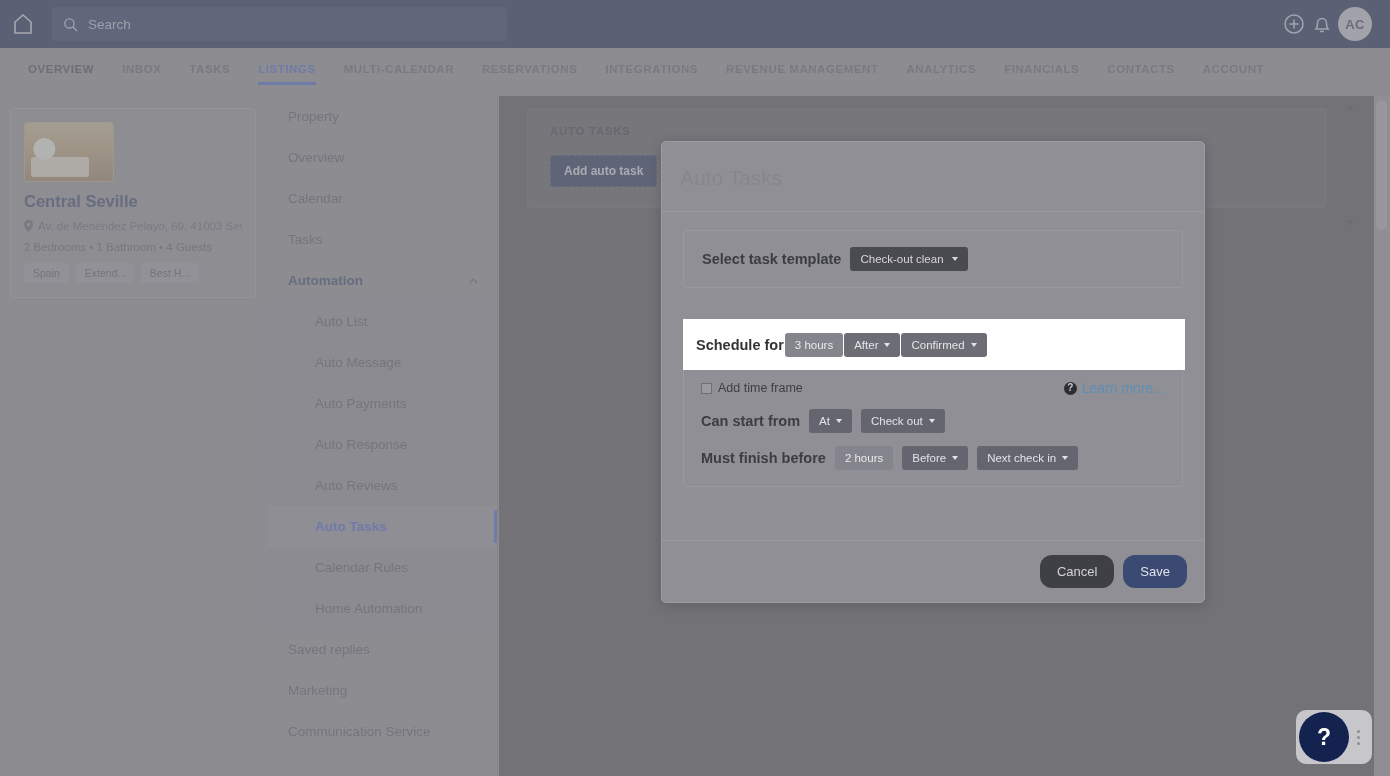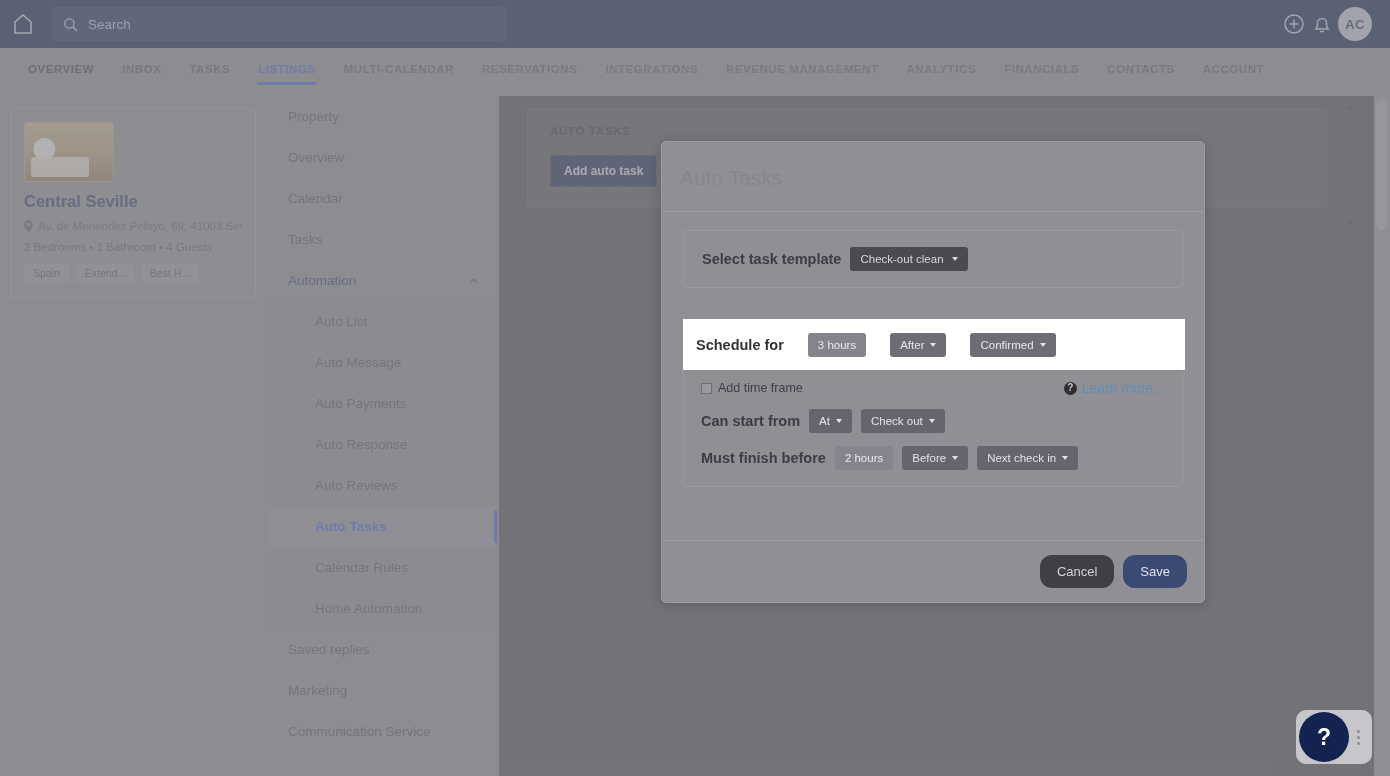--- a/index.html
+++ b/index.html
@@ -138,21 +138,21 @@
     position: absolute; left: 268px; top: 0;
     width: 230px; height: 680px;
     background: #8b8b90;
     border-right: 1px solid #7d7d84;
   }
   .menu-item {
     height: 41px; display: flex; align-items: center;
     padding-left: 20px; font-size: 13.5px; color: #4e4e57;
     cursor: pointer; position: relative;
   }
-  .menu-item.bold { color: #2b3a66; font-weight: normal; }
+  .menu-item.bold { color: #2b3a66; font-weight: bold; }
   .menu-item.sub { padding-left: 47px; background: #898990; }
   .menu-item.selected { color: #3f5fd0; font-weight: bold; background: #90909a; }
   .menu-item.selected::after {
     content:""; position:absolute; right:0; top:4px; bottom:4px;
     width: 3px; background: #3f5fd0;
   }
   .chev {
     position: absolute; right: 18px; top: 50%;
     transform: translateY(-50%);
     width: 11px; height: 11px;
@@ -255,21 +255,21 @@
     display: inline-block;
   }
 
   
   .highlight-row {
     position: absolute; left: 21px; top: 177px;
     width: 502px; height: 51px;
     background: #ffffff;
     display: flex; align-items: center;
     padding-left: 13px;
-    gap: 24px;
+    gap: 1px;
     z-index: 70;
   }
   .highlight-row .field-label { color: #333; }
 
   .timeframe-box {
     margin-top: 77px;
     border: 1px solid #99999f;
     border-radius: 3px;
     padding: 14px 17px 16px 17px;
     position: relative;

